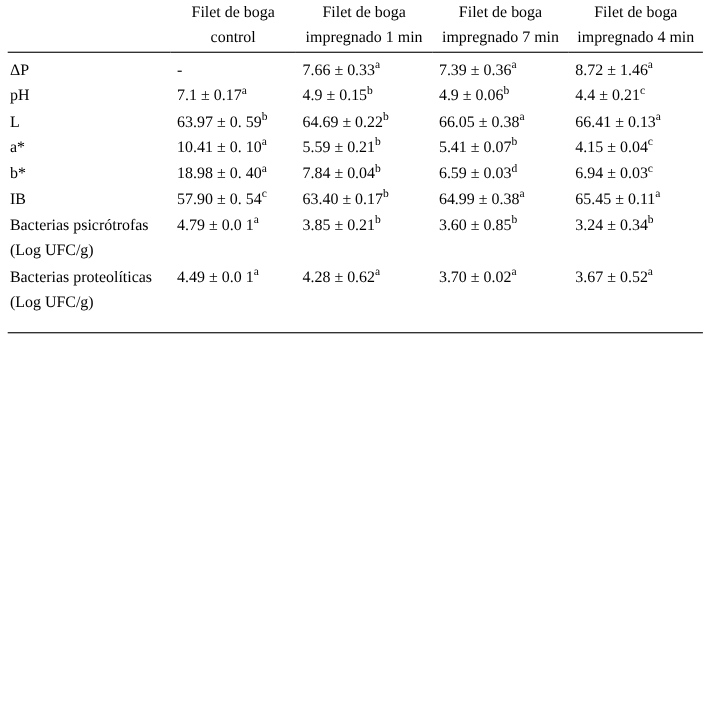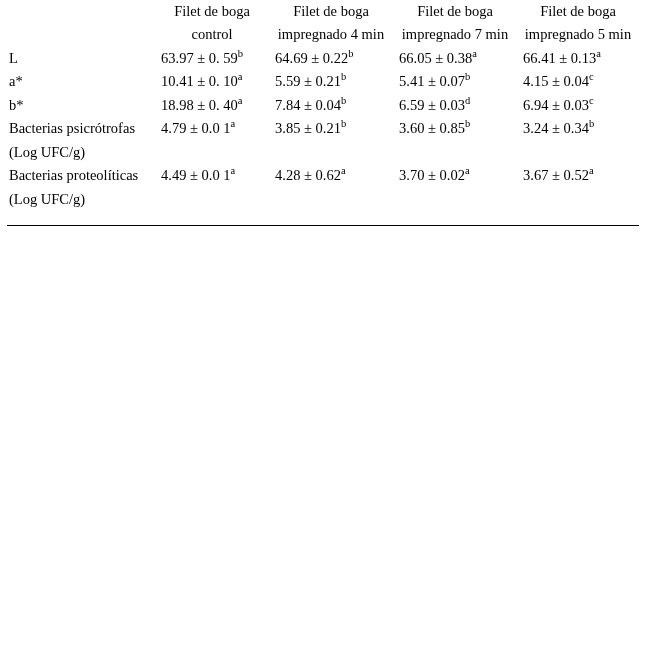--- a/index.html
+++ b/index.html
@@ -99,32 +99,66 @@
         <col class="c3">
         <col class="c4">
     </colgroup>
     <thead>
       <tr class="head-row">
         <th class="corner"></th>
         <th>
             <span class="hdr-wrap">Filet de boga control</span>
           </th>
         <th>
+            <span class="hdr-wrap">Filet de boga impregnado 1 min</span>
+          </th>
+        <th>
+            <span class="hdr-wrap">Filet de boga impregnado 7 min</span>
+          </th>
+        <th>
             <span class="hdr-wrap">Filet de boga impregnado 4 min</span>
-          </th>
-        <th>
-            <span class="hdr-wrap">Filet de boga impregnado 7 min</span>
-          </th>
-        <th>
-            <span class="hdr-wrap">Filet de boga impregnado 5 min</span>
           </th>
       </tr>
     </thead>
     <tbody id="tbody">
         <tr>
+          <td class="label" style="border-top: 1.3px solid rgb(0, 0, 0); padding-top: 5px;">
+            <span class="lbl-wrap">ΔP</span>
+          </td>
+          <td class="val" style="border-top: 1.3px solid rgb(0, 0, 0); padding-top: 5px;">
+            <span class="val-wrap">-</span>
+          </td>
+          <td class="val" style="border-top: 1.3px solid rgb(0, 0, 0); padding-top: 5px;">
+            <span class="val-wrap">7.66 ± 0.33<sup>a</sup></span>
+          </td>
+          <td class="val" style="border-top: 1.3px solid rgb(0, 0, 0); padding-top: 5px;">
+            <span class="val-wrap">7.39 ± 0.36<sup>a</sup></span>
+          </td>
+          <td class="val" style="border-top: 1.3px solid rgb(0, 0, 0); padding-top: 5px;">
+            <span class="val-wrap">8.72 ± 1.46<sup>a</sup></span>
+          </td>
+        </tr>
+        <tr>
+          <td class="label">
+            <span class="lbl-wrap">pH</span>
+          </td>
+          <td class="val">
+            <span class="val-wrap">7.1 ± 0.17<sup>a</sup></span>
+          </td>
+          <td class="val">
+            <span class="val-wrap">4.9 ± 0.15<sup>b</sup></span>
+          </td>
+          <td class="val">
+            <span class="val-wrap">4.9 ± 0.06<sup>b</sup></span>
+          </td>
+          <td class="val">
+            <span class="val-wrap">4.4 ± 0.21<sup>c</sup></span>
+          </td>
+        </tr>
+        <tr>
           <td class="label">
             <span class="lbl-wrap">L</span>
           </td>
           <td class="val">
             <span class="val-wrap">63.97 ± 0. 59<sup>b</sup></span>
           </td>
           <td class="val">
             <span class="val-wrap">64.69 ± 0.22<sup>b</sup></span>
           </td>
           <td class="val">
@@ -159,20 +193,37 @@
             <span class="val-wrap">18.98 ± 0. 40<sup>a</sup></span>
           </td>
           <td class="val">
             <span class="val-wrap">7.84 ± 0.04<sup>b</sup></span>
           </td>
           <td class="val">
             <span class="val-wrap">6.59 ± 0.03<sup>d</sup></span>
           </td>
           <td class="val">
             <span class="val-wrap">6.94 ± 0.03<sup>c</sup></span>
+          </td>
+        </tr>
+        <tr>
+          <td class="label">
+            <span class="lbl-wrap">IB</span>
+          </td>
+          <td class="val">
+            <span class="val-wrap">57.90 ± 0. 54<sup>c</sup></span>
+          </td>
+          <td class="val">
+            <span class="val-wrap">63.40 ± 0.17<sup>b</sup></span>
+          </td>
+          <td class="val">
+            <span class="val-wrap">64.99 ± 0.38<sup>a</sup></span>
+          </td>
+          <td class="val">
+            <span class="val-wrap">65.45 ± 0.11<sup>a</sup></span>
           </td>
         </tr>
         <tr>
           <td class="label">
             <span class="lbl-wrap">Bacterias psicrótrofas (Log UFC/g)</span>
           </td>
           <td class="val">
             <span class="val-wrap">4.79 ± 0.0 1<sup>a</sup></span>
           </td>
           <td class="val">

